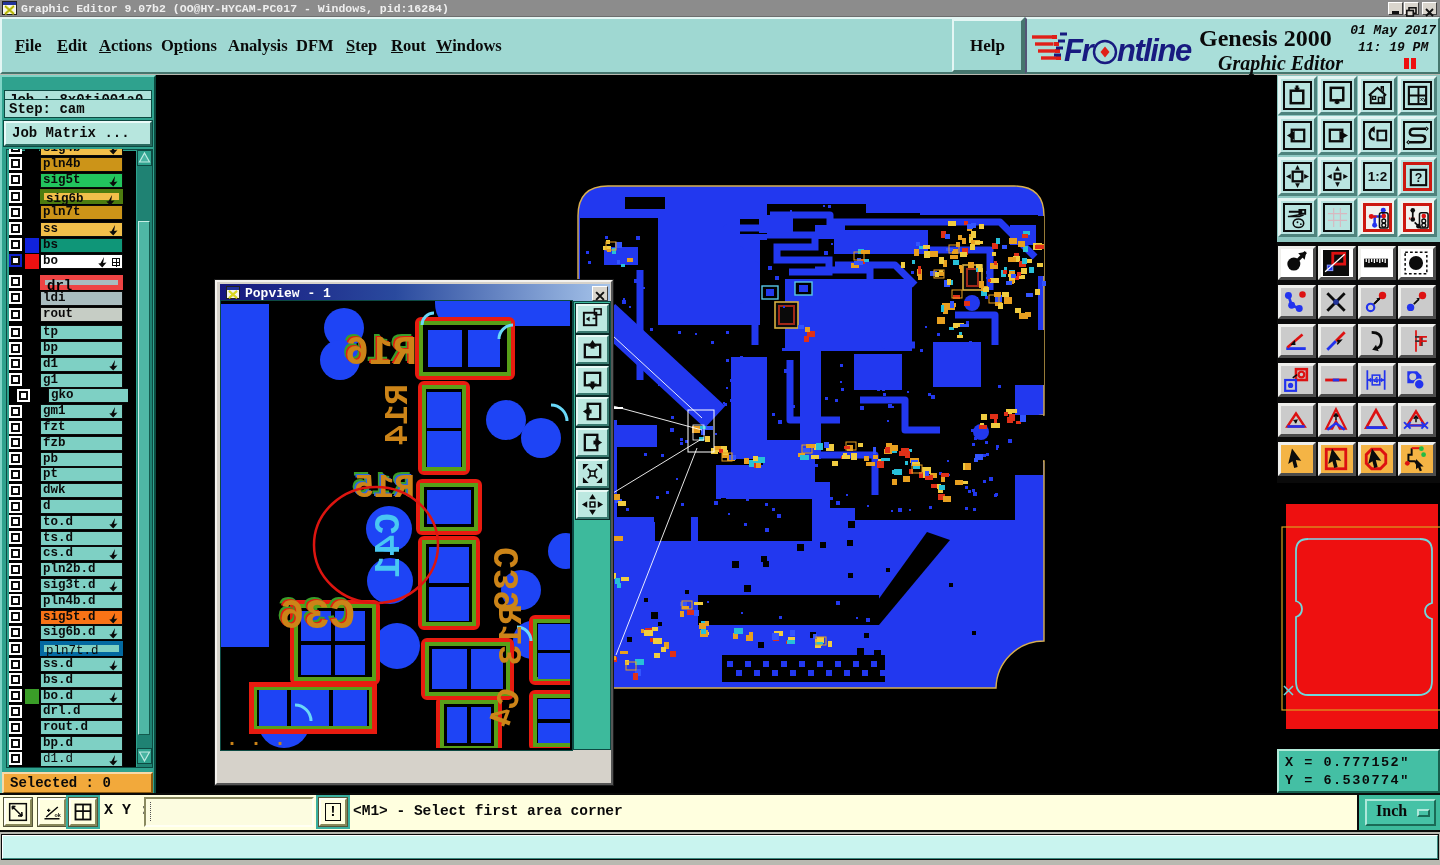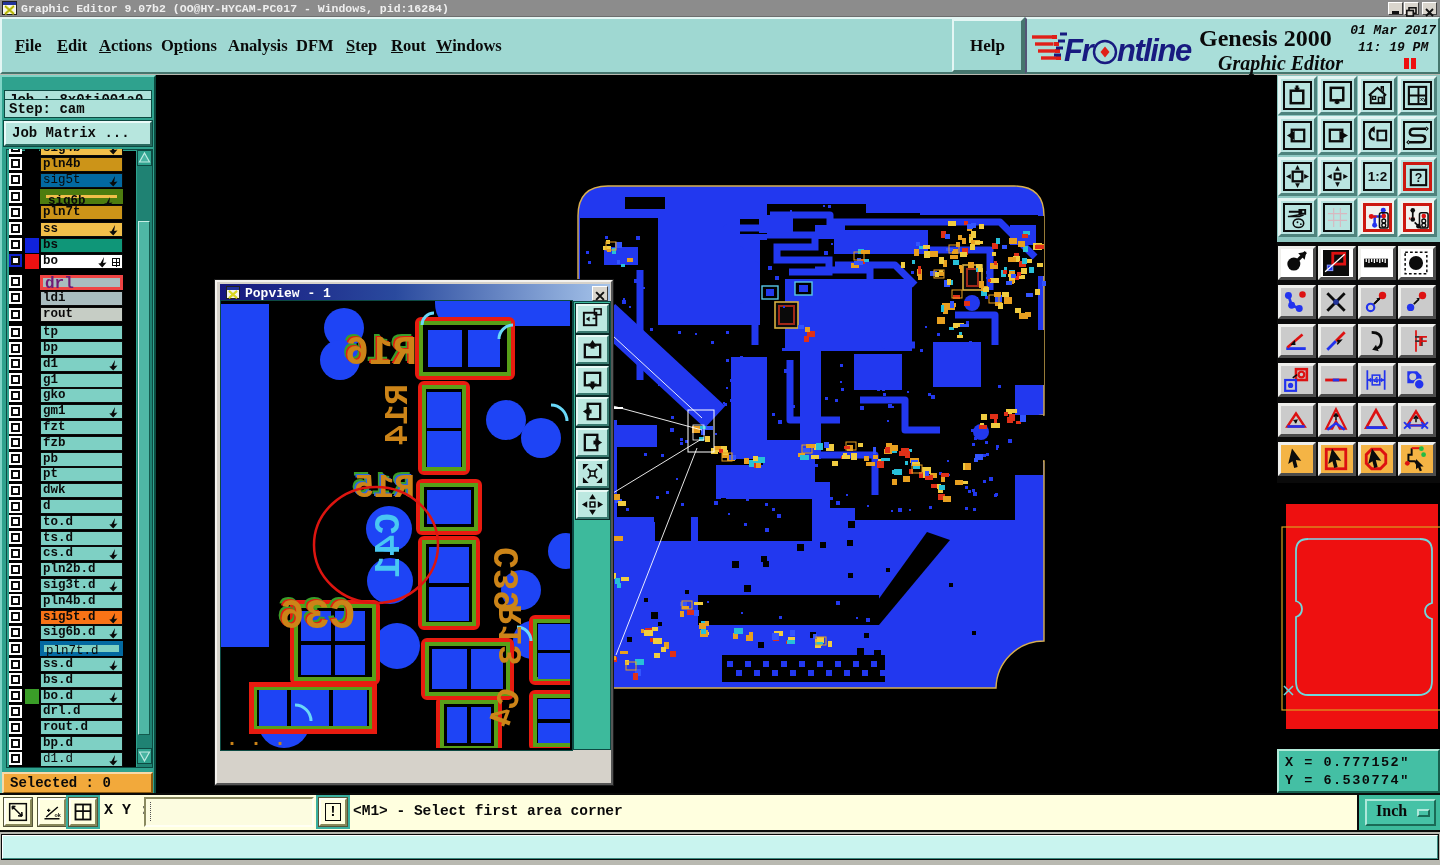--- a/index.html
+++ b/index.html
@@ -876,21 +876,21 @@
 <rect x="28" y="32" width="5" height="4" fill="#e02018"></rect>
 <path d="M32 10 h7 M30 17 h7 M28 24 h7 M26 31 h7" stroke="#181a80" stroke-width="3.2"></path>
 <text x="36" y="37" font-family="Liberation Sans" font-style="italic" font-weight="bold" font-size="31" fill="#181a80" letter-spacing="-1.5">Fr</text>
 <circle cx="77" cy="28" r="11" fill="none" stroke="#181a80" stroke-width="2.4"></circle>
 <path d="M77 22.5 l4.5 5.5 -4.5 5.5 -4.5 -5.5 Z" fill="#e02018"></path>
 <text x="89" y="37" font-family="Liberation Sans" font-style="italic" font-weight="bold" font-size="31" fill="#181a80" letter-spacing="-1.5">ntline</text>
 </svg>
 
 <div class="abs serif" style="left:1199px;top:25px;font-size:24px;font-weight:bold;color:#0a0a0a">Genesis 2000</div>
 
-<div class="abs mono" style="left:1330px;top:22px;width:106px;text-align:right;font-size:13px;font-weight:bold;font-style:italic;color:#0a0a0a;line-height:17px;white-space:pre">01 Mar 2017
+<div class="abs mono" style="left:1330px;top:22px;width:106px;text-align:right;font-size:13px;font-weight:bold;font-style:italic;color:#0a0a0a;line-height:17px;white-space:pre">01 May 2017
 11: 19 PM </div>
 
 <div class="abs serif" style="left:1218px;top:52px;font-size:20px;font-weight:bold;font-style:italic;color:#0a0a0a">Graphic Editor</div>
 
 <div class="abs" style="left:1404px;top:58px;width:5px;height:11px;background:#ee1010"></div>
 <div class="abs" style="left:1411px;top:58px;width:5px;height:11px;background:#ee1010"></div>
 
 <div class="abs" style="left:0;top:75px;width:156px;height:720px;background:#2fa28e;border-top:2px solid #7fd4c6;border-left:2px solid #7fd4c6;border-right:2px solid #0c4a40"></div>
 
 <div class="abs" style="left:4px;top:90px;width:148px;height:19px;background:#aee2da;border:1.5px solid #0d4a42;font-family:Liberation Mono,monospace;font-size:14px;font-weight:bold;color:#0a0a0a;padding:1px 0 0 4px;">Job : 8x0ti001a0</div>
@@ -923,33 +923,33 @@
 <div class="abs" style="left:17px;top:0;width:14px;height:15px;background:#000000"></div>
 <div class="abs mono" style="left:32px;top:0;width:83px;height:15px;background:#cc9418;border:1px solid #0a0a0a;font-size:12.5px;font-weight:bold;color:#0a0a0a;line-height:13px;padding-left:2px">pln4b
 </div>
     </div>
 
 <div class="abs" style="left:8px;top:23.9px;width:126px;height:15px">
 <div class="abs" style="left:1px;top:0.5px;width:13px;height:13px;background:#ffffff;padding:2px">
         <div style="width:9px;height:9px;border:2px solid #0a0a0a;background:#fff"></div>
       </div>
 <div class="abs" style="left:17px;top:0;width:14px;height:15px;background:#000000"></div>
-<div class="abs mono" style="left:32px;top:0;width:83px;height:15px;background:#0369a1;border:1px solid #0a0a0a;font-size:12.5px;font-weight:normal;color:#0a0a0a;line-height:13px;padding-left:2px">sig5t
+<div class="abs mono" style="left:32px;top:0;width:83px;height:15px;background:#22c55e;border:1px solid #0a0a0a;font-size:12.5px;font-weight:bold;color:#0a0a0a;line-height:13px;padding-left:2px">sig5t
 <span class="abs" style="right:3px;top:2px"><svg width="10" height="11" viewBox="0 0 10 11" xmlns="http://www.w3.org/2000/svg">
             <path d="M4.5 0 L5.5 6 L8.5 4.5 L6 10.5 L1 8 L3 7 Z" fill="#0a0a0a" transform="rotate(18 5 5)"></path>
           </svg></span>
 </div>
     </div>
 
 <div class="abs" style="left:8px;top:40.1px;width:126px;height:15px">
 <div class="abs" style="left:1px;top:0.5px;width:13px;height:13px;background:#ffffff;padding:2px">
         <div style="width:9px;height:9px;border:2px solid #0a0a0a;background:#fff"></div>
       </div>
 <div class="abs" style="left:17px;top:0;width:14px;height:15px;background:#000000"></div>
-<div class="abs mono" style="left:32px;top:0;width:83px;height:15px;background:#f2bf4a;border:6px solid #4d7c0f;font-size:12.5px;font-weight:bold;color:#0a0a0a;line-height:13px;padding-left:2px">sig6b
+<div class="abs mono" style="left:32px;top:0;width:83px;height:15px;background:#f2bf4a;border:4px solid #4d7c0f;font-size:12.5px;font-weight:bold;color:#0a0a0a;line-height:13px;padding-left:2px">sig6b
 <span class="abs" style="right:3px;top:2px"><svg width="10" height="11" viewBox="0 0 10 11" xmlns="http://www.w3.org/2000/svg">
             <path d="M4.5 0 L5.5 6 L8.5 4.5 L6 10.5 L1 8 L3 7 Z" fill="#0a0a0a" transform="rotate(18 5 5)"></path>
           </svg></span>
 </div>
     </div>
 
 <div class="abs" style="left:8px;top:56.3px;width:126px;height:15px">
 <div class="abs" style="left:1px;top:0.5px;width:13px;height:13px;background:#ffffff;padding:2px">
         <div style="width:9px;height:9px;border:2px solid #0a0a0a;background:#fff"></div>
       </div>
@@ -992,21 +992,21 @@
           <span class="abs" style="left:3px;top:0;width:1px;height:8px;background:#0a0a0a"></span>
         </span>
 </div>
     </div>
 
 <div class="abs" style="left:8px;top:125.6px;width:126px;height:15px">
 <div class="abs" style="left:1px;top:0.5px;width:13px;height:13px;background:#ffffff;padding:2px">
         <div style="width:9px;height:9px;border:2px solid #0a0a0a;background:#fff"></div>
       </div>
 <div class="abs" style="left:17px;top:0;width:14px;height:15px;background:#000000"></div>
-<div class="abs mono" style="left:32px;top:0;width:83px;height:15px;background:#a9bcbf;border:3px solid #ef4444;font-size:16px;font-weight:bold;color:#701a75;line-height:13px;padding-left:2px">drl
+<div class="abs mono" style="left:32px;top:0;width:83px;height:15px;background:#a9bcbf;border:5px solid #ef4444;font-size:14px;font-weight:bold;color:#000000;line-height:13px;padding-left:2px">drl
 </div>
     </div>
 
 <div class="abs" style="left:8px;top:141.8px;width:126px;height:15px">
 <div class="abs" style="left:1px;top:0.5px;width:13px;height:13px;background:#ffffff;padding:2px">
         <div style="width:9px;height:9px;border:2px solid #0a0a0a;background:#fff"></div>
       </div>
 <div class="abs" style="left:17px;top:0;width:14px;height:15px;background:#000000"></div>
 <div class="abs mono" style="left:32px;top:0;width:83px;height:15px;background:#a9bcbf;border:1px solid #0a0a0a;font-size:12.5px;font-weight:bold;color:#0a0a0a;line-height:13px;padding-left:2px">ldi
 </div>
@@ -1053,21 +1053,21 @@
 
 <div class="abs" style="left:8px;top:223.6px;width:126px;height:15px">
 <div class="abs" style="left:1px;top:0.5px;width:13px;height:13px;background:#ffffff;padding:2px">
         <div style="width:9px;height:9px;border:2px solid #0a0a0a;background:#fff"></div>
       </div>
 <div class="abs" style="left:17px;top:0;width:14px;height:15px;background:#000000"></div>
 <div class="abs mono" style="left:32px;top:0;width:83px;height:15px;background:#7ed0c4;border:1px solid #0a0a0a;font-size:12.5px;font-weight:bold;color:#0a0a0a;line-height:13px;padding-left:2px">g1
 </div>
     </div>
 
-<div class="abs" style="left:8px;top:239.4px;width:126px;height:15px">
+<div class="abs" style="left:16px;top:239.4px;width:126px;height:15px">
 <div class="abs" style="left:1px;top:0.5px;width:13px;height:13px;background:#ffffff;padding:2px">
         <div style="width:9px;height:9px;border:2px solid #0a0a0a;background:#fff"></div>
       </div>
 <div class="abs" style="left:17px;top:0;width:14px;height:15px;background:#000000"></div>
 <div class="abs mono" style="left:32px;top:0;width:83px;height:15px;background:#7ed0c4;border:1px solid #0a0a0a;font-size:12.5px;font-weight:bold;color:#0a0a0a;line-height:13px;padding-left:2px">gko
 </div>
     </div>
 
 <div class="abs" style="left:8px;top:255.2px;width:126px;height:15px">
 <div class="abs" style="left:1px;top:0.5px;width:13px;height:13px;background:#ffffff;padding:2px">

